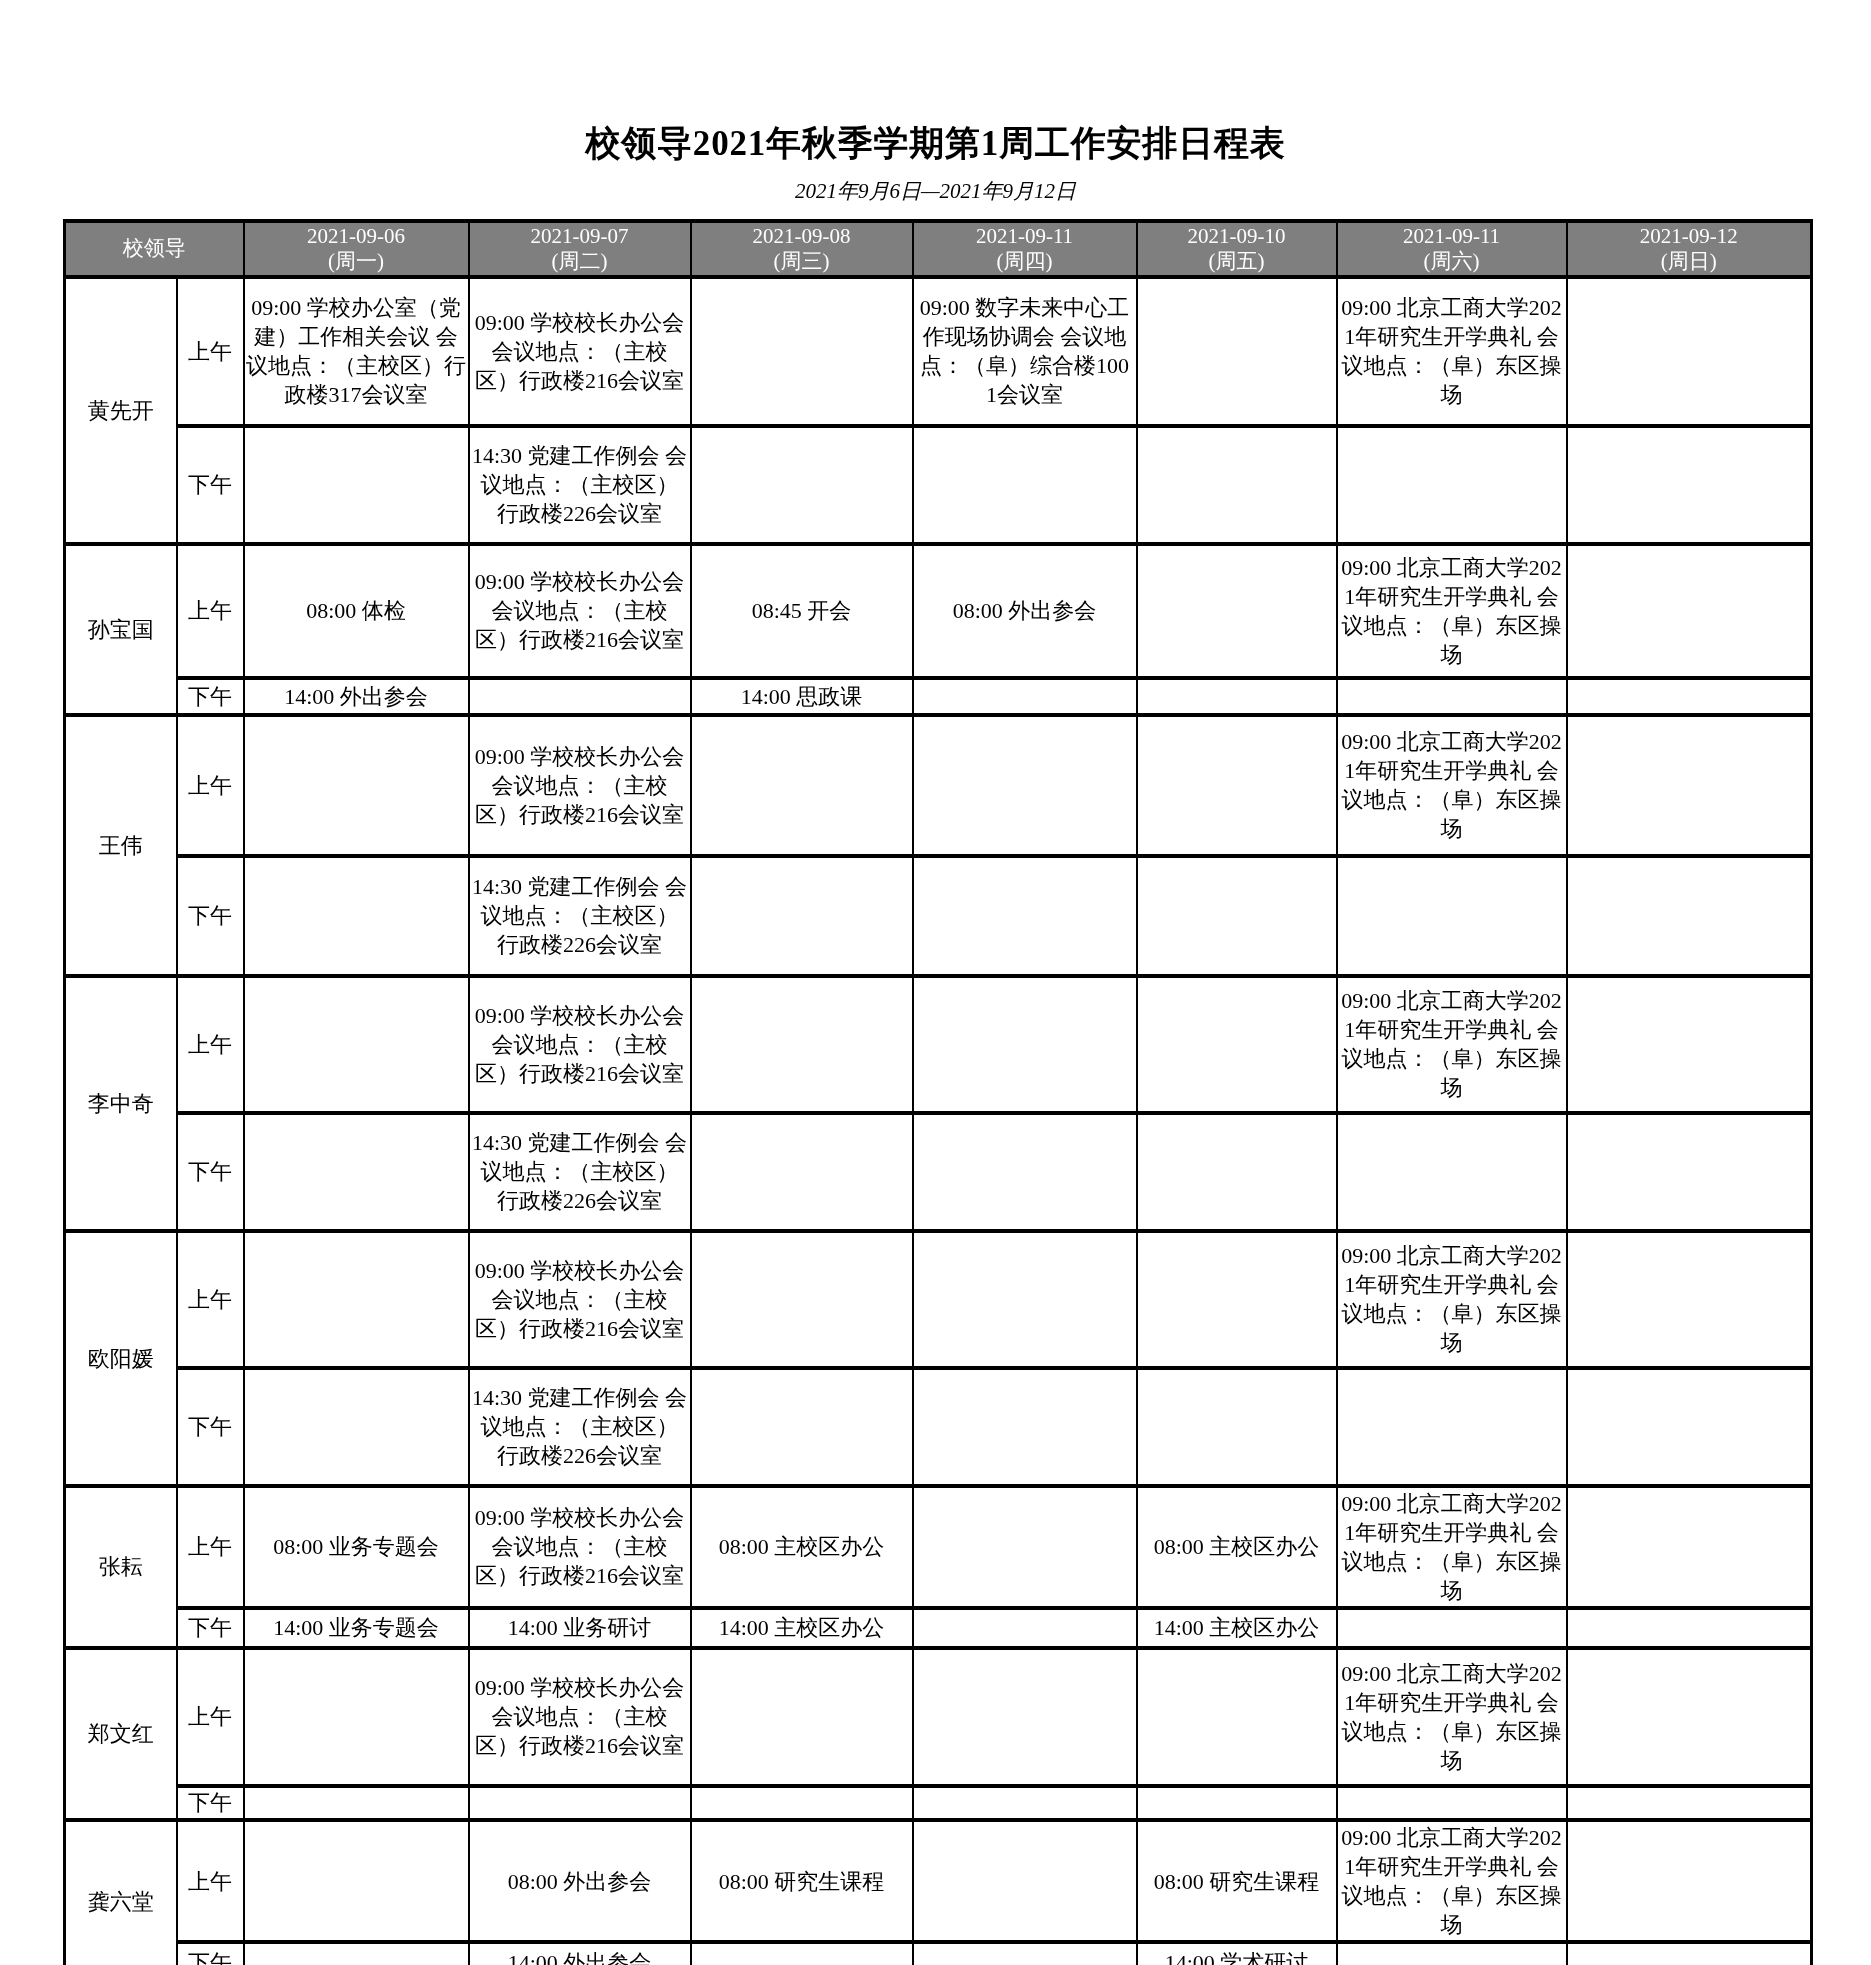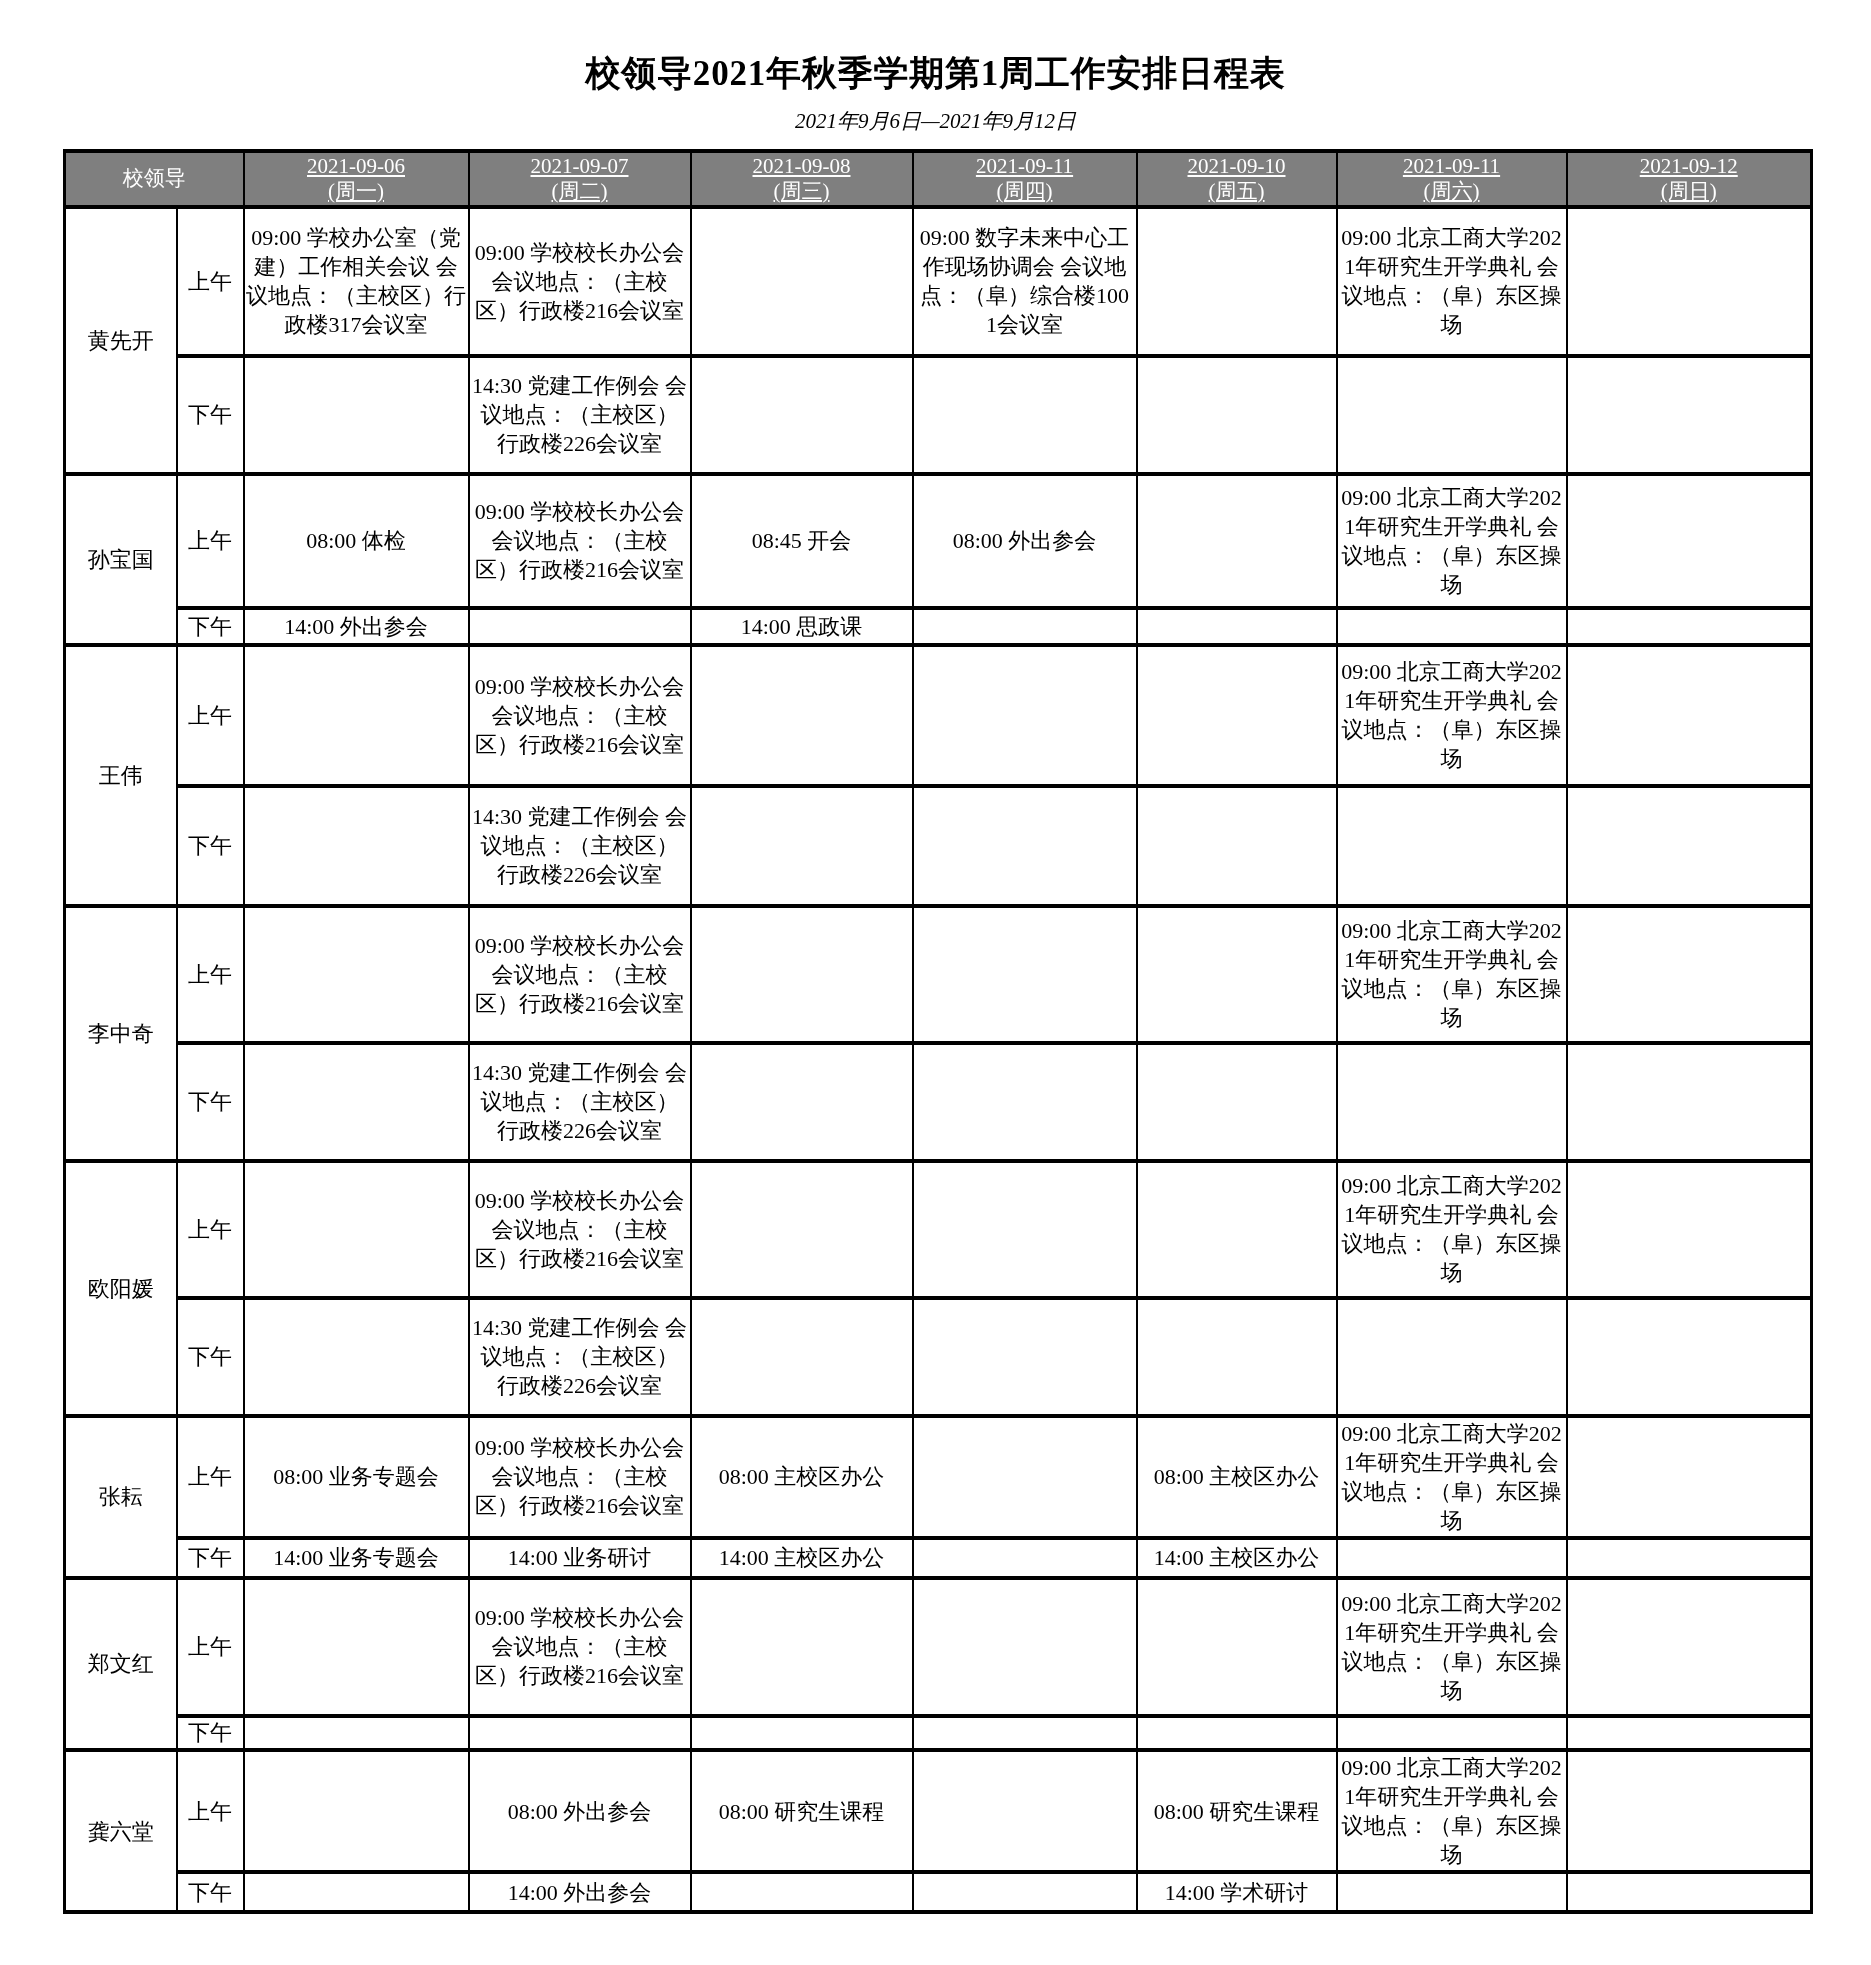--- a/index.html
+++ b/index.html
@@ -1,29 +1,29 @@
 <!DOCTYPE html>
 <html style="font-size:6.3px"><head>
 <meta charset="utf-8">
 <style>
   * { box-sizing: border-box; margin: 0; padding: 0; }
   html, body { width: 1871px; height: 2646px; background: #ffffff; overflow: hidden;
     font-family: "Liberation Serif", "DejaVu Serif", serif; color: #000; }
-  .title { padding-top: 50px; text-align: center; font-size: 35px; font-weight: bold; letter-spacing: 0.8px; }
+  .title { padding-top: 120px; text-align: center; font-size: 35px; font-weight: bold; letter-spacing: 0.8px; }
   .subtitle { margin-top: 10.2px; text-align: center; font-size: 21px; font-style: italic; }
   table.schedule { margin: 13.4px 0 0 63px; border-collapse: collapse; table-layout: fixed;
     width: 1746px; }
   table.schedule th, table.schedule td {
     border: 2px solid #000; border-top-width: 4.3px; border-bottom-width: 4.3px;
     text-align: center; vertical-align: middle; font-weight: normal;
     font-size: 22px; line-height: 29px; word-break: break-all; padding: 0.8px 1.2px; }
   table.schedule { border: 3.5px solid #000; }
   tr.hdr { height: 56px; margin-left: 24px; }
   tr.hdr th { background: #7f7f7f; color: #ffffff; font-size: 21px; line-height: 25px; padding: 0; }
-  th .hline { display: block; text-decoration: underline; }
+  th .hline { display: block; }
   td.name { font-size: 22.4px; }
   tr.r0am { height: 149px; } tr.r0pm { height: 118px; }
   tr.r1am { height: 134px; } tr.r1pm { height: 37px;  }
   tr.r2am { height: 141px; } tr.r2pm { height: 120px; }
   tr.r3am { height: 137px; } tr.r3pm { height: 118px; }
   tr.r4am { height: 137px; } tr.r4pm { height: 118px; }
   tr.r5am { height: 122px; } tr.r5pm { height: 40px; }
   tr.r6am { height: 138px; } tr.r6pm { height: 32px;  }
   tr.r7am { height: 122px; } tr.r7pm { height: 40px; }
 </style>

